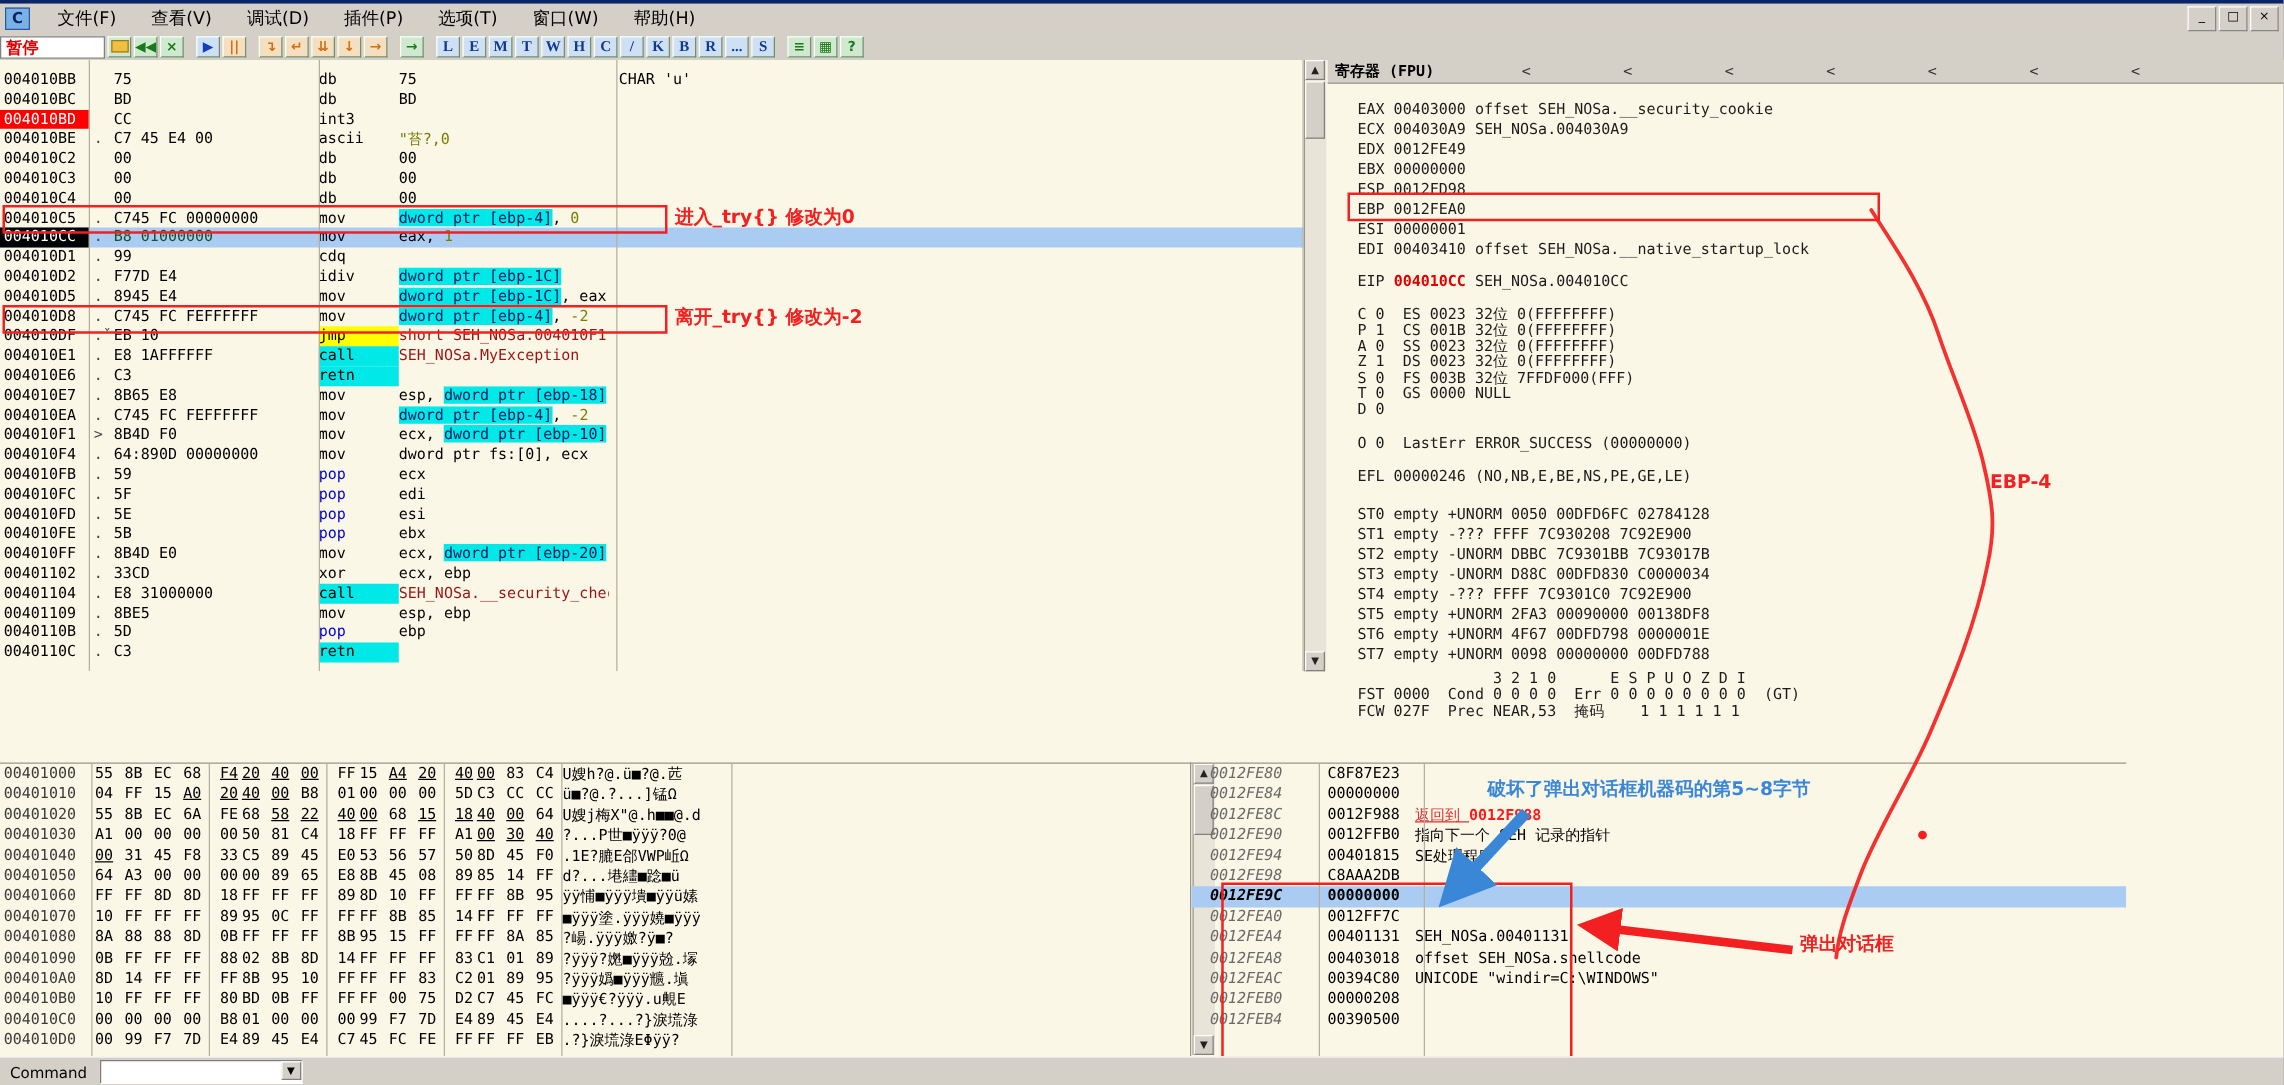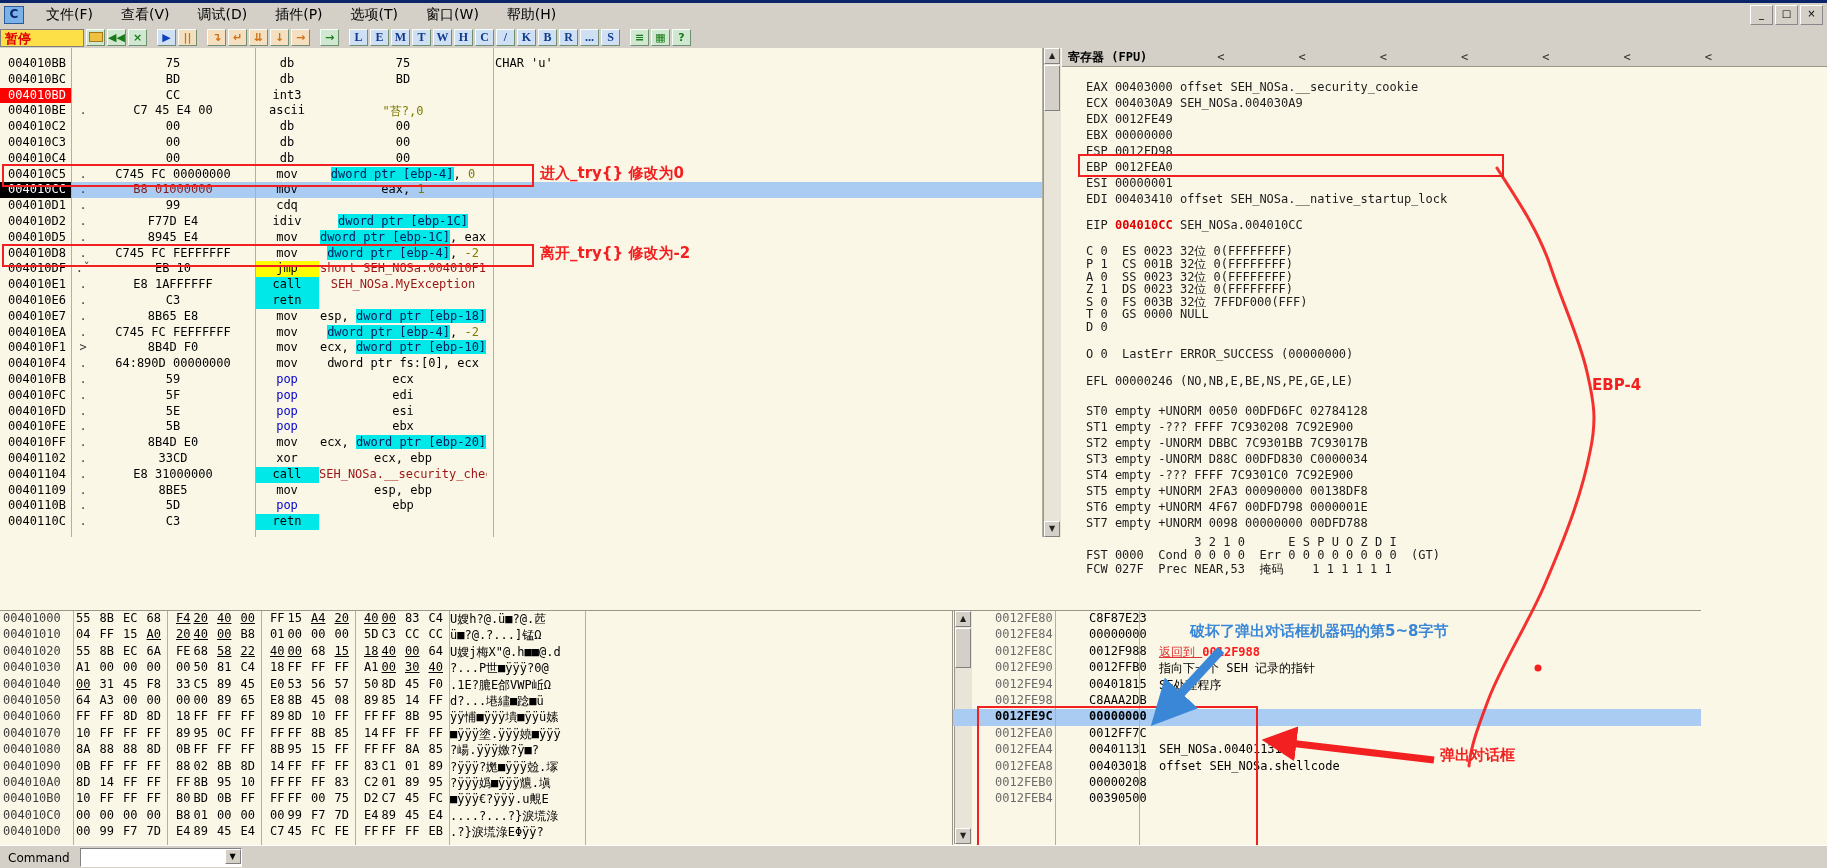--- a/index.html
+++ b/index.html
@@ -12,47 +12,47 @@
   #menubar{position:absolute;left:0;top:3px;width:100%;height:24px;background:#d4d0c8;
            display:flex;align-items:center;font-size:14px;color:#000;}
   #app-icon{width:18px;height:16px;margin:0 8px 0 4px;background:#7ab2e8;border:1px solid #2a5a9a;
             color:#0a246a;font-weight:bold;font-size:12px;text-align:center;line-height:15px;}
   .menu-item{padding:2px 14px;}
   #win-buttons{margin-left:auto;margin-right:4px;display:flex;gap:2px;}
   .win-btn{width:21px;height:18px;background:#d4d0c8;border:1px solid #888;
            border-top-color:#fff;border-left-color:#fff;font-size:10px;text-align:center;line-height:16px;}
   #toolbar{position:absolute;left:0;top:27px;width:100%;height:21px;background:#d4d0c8;
            display:flex;align-items:center;}
-  #status-box{width:84px;height:18px;background:#fde047;border:1px solid #808080;color:#e00000;
+  #status-box{width:84px;height:18px;background:#ffffff;border:1px solid #808080;color:#e00000;
               font-weight:bold;font-size:13px;line-height:17px;padding-left:4px;box-sizing:border-box;}
   .tbtn{width:19px;height:17px;margin-left:2px;border:1px solid #6f8f6f;border-top-color:#f8fff8;border-left-color:#f8fff8;
         font-size:11px;text-align:center;line-height:15px;font-weight:bold;box-sizing:border-box;overflow:hidden;}
   .tbtn.g{background:#cfe8cf;color:#1a7a1a;}
   .tbtn.b{background:#cfe0f4;color:#1040c0;}
   .tbtn.o{background:#f4dfc0;color:#d07010;}
   .tbtn.letter{background:#cfe0f4;color:#103a8c;font-family:"Liberation Serif",serif;font-size:12px;}
   .tbtn .folder{display:inline-block;width:12px;height:8px;background:#f0c040;border:1px solid #a07818;
                 position:relative;top:1px;}
   .tb-gap{width:8px;}
 
   
   #client{position:absolute;left:0;top:48px;width:1827px;height:797px;background:#fbf7e6;}
   .vline{position:absolute;top:0;width:1px;background:#b4b0a0;}
 
   
   #disasm{position:absolute;left:0;top:0;width:1043px;height:489px;overflow:hidden;}
-  #disasm-rows{position:absolute;left:0;top:8px;width:100%;text-align:center;}
+  #disasm-rows{position:absolute;left:0;top:8px;width:100%;}
   .drow{position:relative;height:15.8px;font-size:12px;white-space:pre;display:flex;color:#000;}
   .drow.sel{background:#aaccf2;}
   .d-addr{width:71px;padding-left:3px;box-sizing:border-box;color:#000;}
   .drow.sel .d-addr{background:#000;color:#fff;}
   .d-addr.bp{background:#ff0000;color:#fff;}
   .d-mark{width:20px;padding-left:4px;box-sizing:border-box;color:#444;}
   .d-hex{width:164px;color:#000;}
-  .drow.sel .d-hex{color:#7f1d1d;}
+  .drow.sel .d-hex{color:#14532d;}
   .d-mn{width:64px;}
   .d-ops{width:168px;flex:0 0 168px;overflow:hidden;}
   .d-comment{padding-left:8px;}
   .mn-jmp{background:#ffff00;}
   .mn-call{background:#00e8e8;}
   .mn-pop{color:#0000cc;}
   .op-mem{background:#00e8e8;color:#002060;}
   .op-const{color:#7c7c00;}
   .op-sym{color:#9b1414;}
   .op-str{color:#7c7c00;}
@@ -89,21 +89,21 @@
   .du-addr{width:73px;padding-left:3px;box-sizing:border-box;color:#3c3c3c;}
   .du-byte{width:23.5px;flex:0 0 23.5px;text-align:left;padding-left:3px;box-sizing:border-box;}
   .du-byte.ul{text-decoration:underline;}
   .du-ascii{padding-left:1px;color:#000;}
 
   
   #stack{position:absolute;left:952px;top:562px;width:748px;height:234px;border-top:1px solid #9a968a;
          border-left:1px solid #9a968a;overflow:hidden;}
   .strow{position:relative;height:16.4px;font-size:12px;display:flex;white-space:pre;color:#000;}
   .strow.sel{background:#aaccf2;}
-  .st-addr{width:76px;margin-left:40px;padding-left:2px;box-sizing:border-box;color:#6a6a6a;}
+  .st-addr{width:76px;margin-left:13px;padding-left:2px;box-sizing:border-box;color:#6a6a6a;font-style:italic;}
   .strow.sel .st-addr{color:#000;font-weight:bold;}
   .st-val{width:84px;padding-left:20px;box-sizing:border-box;}
   .strow.sel .st-val{font-weight:bold;}
   .st-com{padding-left:6px;}
   .stc-ret-label{color:#e03030;text-decoration:underline;}
   .stc-ret-val{color:#ff1a1a;font-weight:bold;}
 
   
   .red-box{position:absolute;border:2px solid #f22020;pointer-events:none;}
   .anno-red{position:absolute;color:#f22020;font-size:15px;font-weight:bold;white-space:pre;}
@@ -282,20 +282,21 @@
           <div class="strow"><span class="st-addr">0012FE80</span><span class="st-val">C8F87E23</span><span class="st-com"></span></div>
           <div class="strow"><span class="st-addr">0012FE84</span><span class="st-val">00000000</span><span class="st-com"></span></div>
           <div class="strow"><span class="st-addr">0012FE8C</span><span class="st-val">0012F988</span><span class="st-com"><span class="stc-ret-label">返回到 </span><span class="stc-ret-val">0012F988</span></span></div>
           <div class="strow"><span class="st-addr">0012FE90</span><span class="st-val">0012FFB0</span><span class="st-com">指向下一个 SEH 记录的指针</span></div>
           <div class="strow"><span class="st-addr">0012FE94</span><span class="st-val">00401815</span><span class="st-com">SE处理程序</span></div>
           <div class="strow"><span class="st-addr">0012FE98</span><span class="st-val">C8AAA2DB</span><span class="st-com"></span></div>
           <div class="strow sel"><span class="st-addr">0012FE9C</span><span class="st-val">00000000</span><span class="st-com"></span></div>
           <div class="strow"><span class="st-addr">0012FEA0</span><span class="st-val">0012FF7C</span><span class="st-com"></span></div>
           <div class="strow"><span class="st-addr">0012FEA4</span><span class="st-val">00401131</span><span class="st-com">SEH_NOSa.00401131</span></div>
           <div class="strow"><span class="st-addr">0012FEA8</span><span class="st-val">00403018</span><span class="st-com">offset SEH_NOSa.shellcode</span></div>
+          <div class="strow"><span class="st-addr">0012FEAC</span><span class="st-val">00394C80</span><span class="st-com">UNICODE "windir=C:\WINDOWS"</span></div>
           <div class="strow"><span class="st-addr">0012FEB0</span><span class="st-val">00000208</span><span class="st-com"></span></div>
           <div class="strow"><span class="st-addr">0012FEB4</span><span class="st-val">00390500</span><span class="st-com"></span></div>
         </div>
       <div class="vline" style="left:102px;height:234px;"></div>
       <div class="vline" style="left:186px;height:234px;"></div>
     </div>
   </div>
 
   <div class="red-box" style="left:2px;top:164px;width:528px;height:19px;"></div>
   <div class="anno-red" style="left:540px;top:164px;">进入_try{} 修改为0</div>

